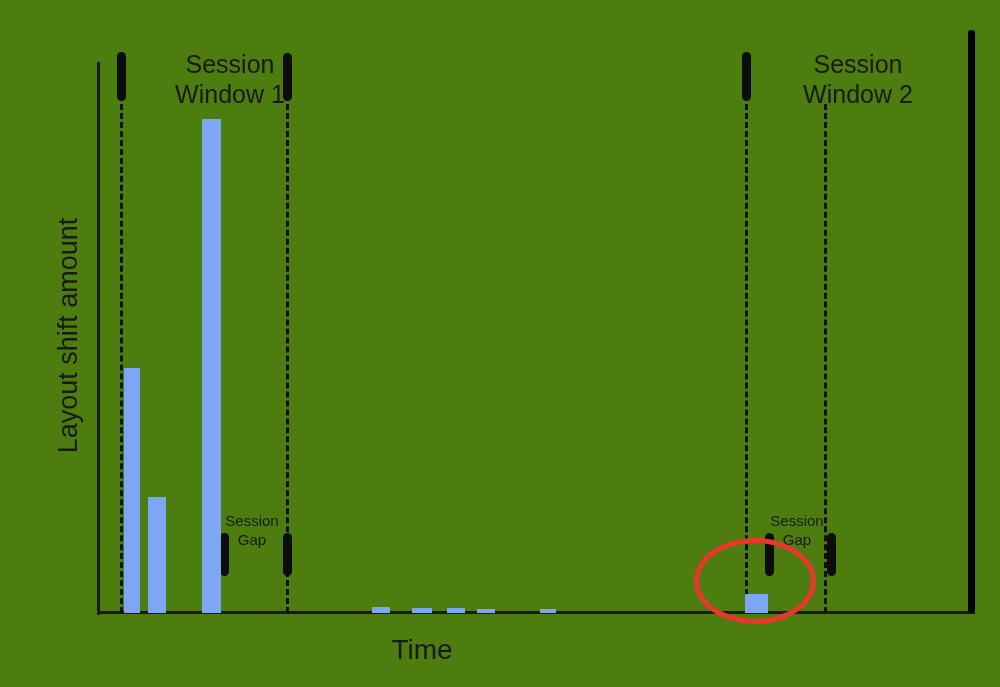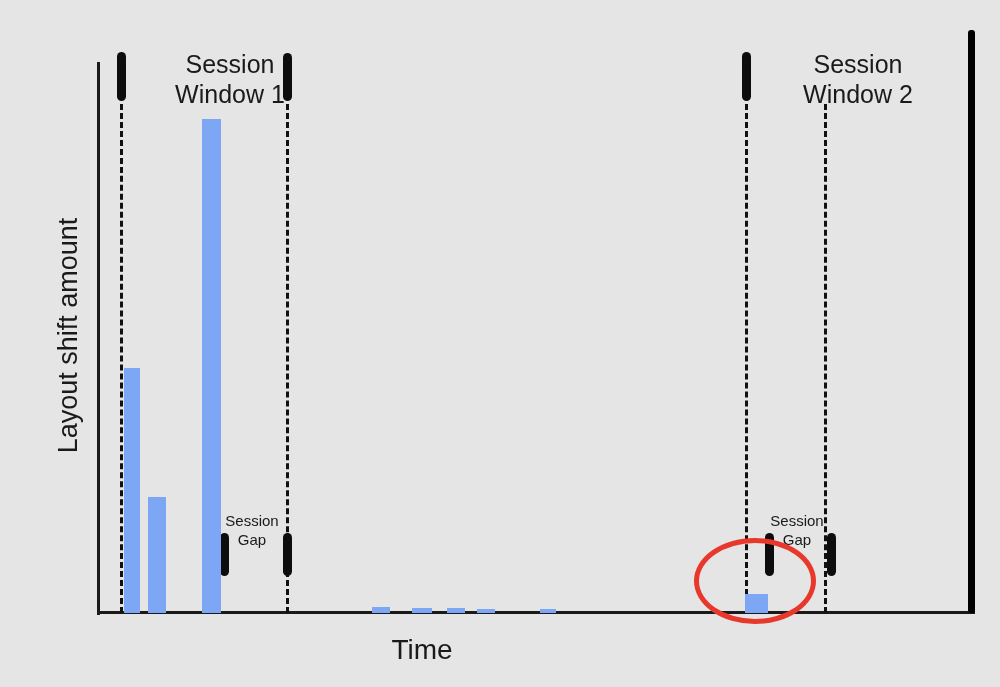--- a/index.html
+++ b/index.html
@@ -7,21 +7,21 @@
     padding: 0;
     background: #ffffff;
   }
   body {
     font-family: "Liberation Sans", sans-serif;
   }
   #canvas {
     position: relative;
     width: 1000px;
     height: 687px;
-    background: #e5e5e5;
+    background: #4d7c0f;
     overflow: hidden;
   }
 
   
   .axis-y {
     position: absolute;
     left: 97px;
     top: 62px;
     width: 3px;
     height: 553px;

